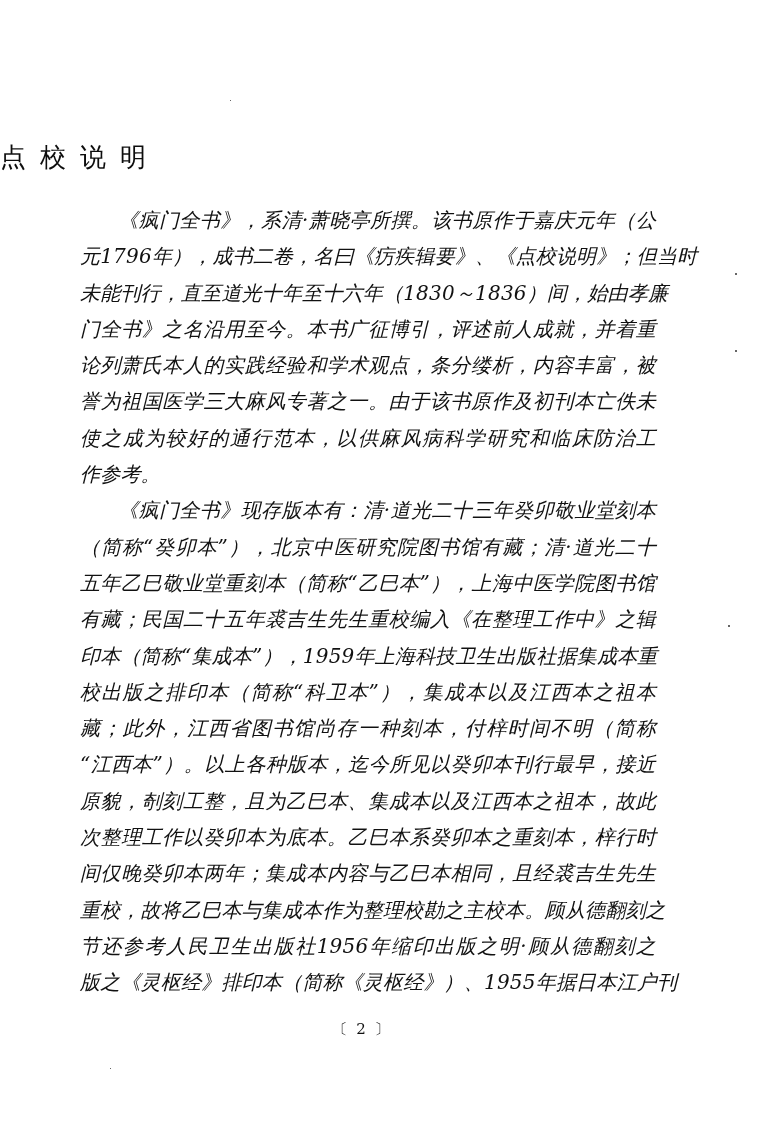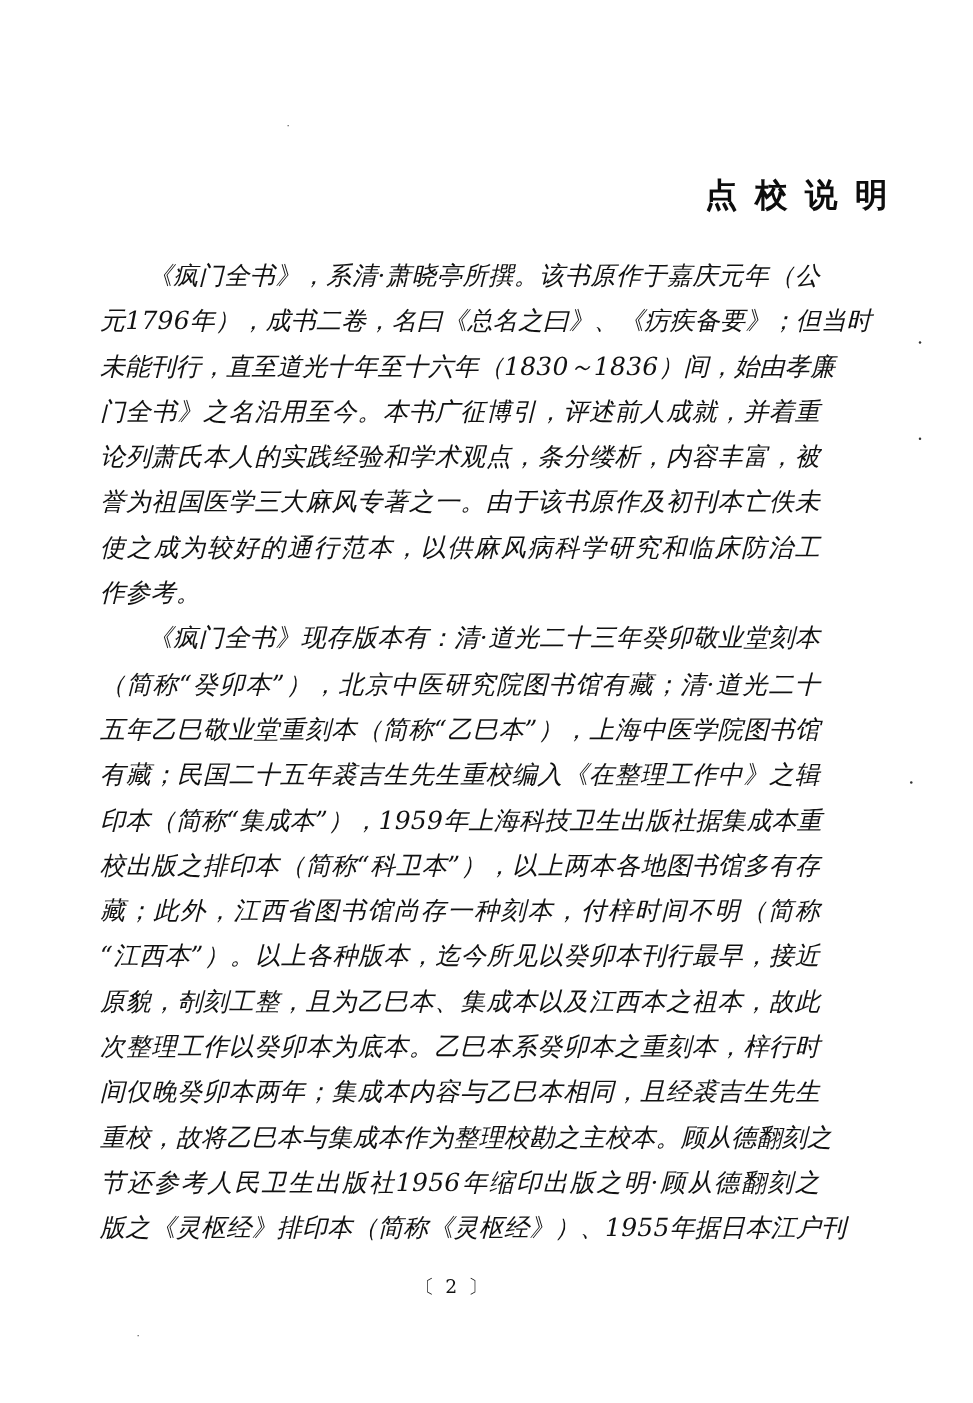--- a/index.html
+++ b/index.html
@@ -19,23 +19,23 @@
       position: absolute;
       left: 0; top: 0;
       width: 778px;
       height: 1122px;
     }
     .title {
       position: absolute;
       top: 140px;
       left: 0;
       width: 724px;
-      text-align: right;
+      text-align: left;
       font-family: "DejaVu Sans", "Liberation Sans", sans-serif;
-      font-weight: bold;
+      font-weight: normal;
       font-size: 26px;
       letter-spacing: 14px;
       line-height: 34px;
       color: #0d0d0d;
     }
     .body-text {
       position: absolute;
       top: 202px;
       left: 80px;
       width: 576px;
@@ -78,35 +78,35 @@
 </head>
 <body>
 
 <div class="page">
 
   <h1 class="title" style="margin:0;">点校说明</h1>
 
   <div class="body-text">
     <div class="paragraph">
       <div class="line indent">《疯门全书》，系清·萧晓亭所撰。该书原作于嘉庆元年（公</div>
-      <div class="line">元1796年），成书二卷，名曰《总名之曰》、《疠疾备要》；但当时</div>
+      <div class="line">元1796年），成书二卷，名曰《疠疾辑要》、《点校说明》；但当时</div>
       <div class="line">未能刊行，直至道光十年至十六年（1830～1836）间，始由孝廉</div>
       <div class="line">门全书》之名沿用至今。本书广征博引，评述前人成就，并着重</div>
       <div class="line">论列萧氏本人的实践经验和学术观点，条分缕析，内容丰富，被</div>
       <div class="line">誉为祖国医学三大麻风专著之一。由于该书原作及初刊本亡佚未</div>
       <div class="line">使之成为较好的通行范本，以供麻风病科学研究和临床防治工</div>
       <div class="line last">作参考。</div>
     </div>
     <div class="paragraph">
       <div class="line indent">《疯门全书》现存版本有：清·道光二十三年癸卯敬业堂刻本</div>
       <div class="line">（简称“癸卯本”），北京中医研究院图书馆有藏；清·道光二十</div>
       <div class="line">五年乙巳敬业堂重刻本（简称“乙巳本”），上海中医学院图书馆</div>
       <div class="line">有藏；民国二十五年裘吉生先生重校编入《在整理工作中》之辑</div>
       <div class="line">印本（简称“集成本”），1959年上海科技卫生出版社据集成本重</div>
-      <div class="line">校出版之排印本（简称“科卫本”），以上两本各地图书馆多有存</div>
+      <div class="line">校出版之排印本（简称“科卫本”），集成本以及江西本之祖本</div>
       <div class="line">藏；此外，江西省图书馆尚存一种刻本，付梓时间不明（简称</div>
       <div class="line">“江西本”）。以上各种版本，迄今所见以癸卯本刊行最早，接近</div>
       <div class="line">原貌，剞刻工整，且为乙巳本、集成本以及江西本之祖本，故此</div>
       <div class="line">次整理工作以癸卯本为底本。乙巳本系癸卯本之重刻本，梓行时</div>
       <div class="line">间仅晚癸卯本两年；集成本内容与乙巳本相同，且经裘吉生先生</div>
       <div class="line">重校，故将乙巳本与集成本作为整理校勘之主校本。顾从德翻刻之</div>
       <div class="line">节还参考人民卫生出版社1956年缩印出版之明·顾从德翻刻之</div>
       <div class="line">版之《灵枢经》排印本（简称《灵枢经》）、1955年据日本江户刊</div>
 
     </div>

